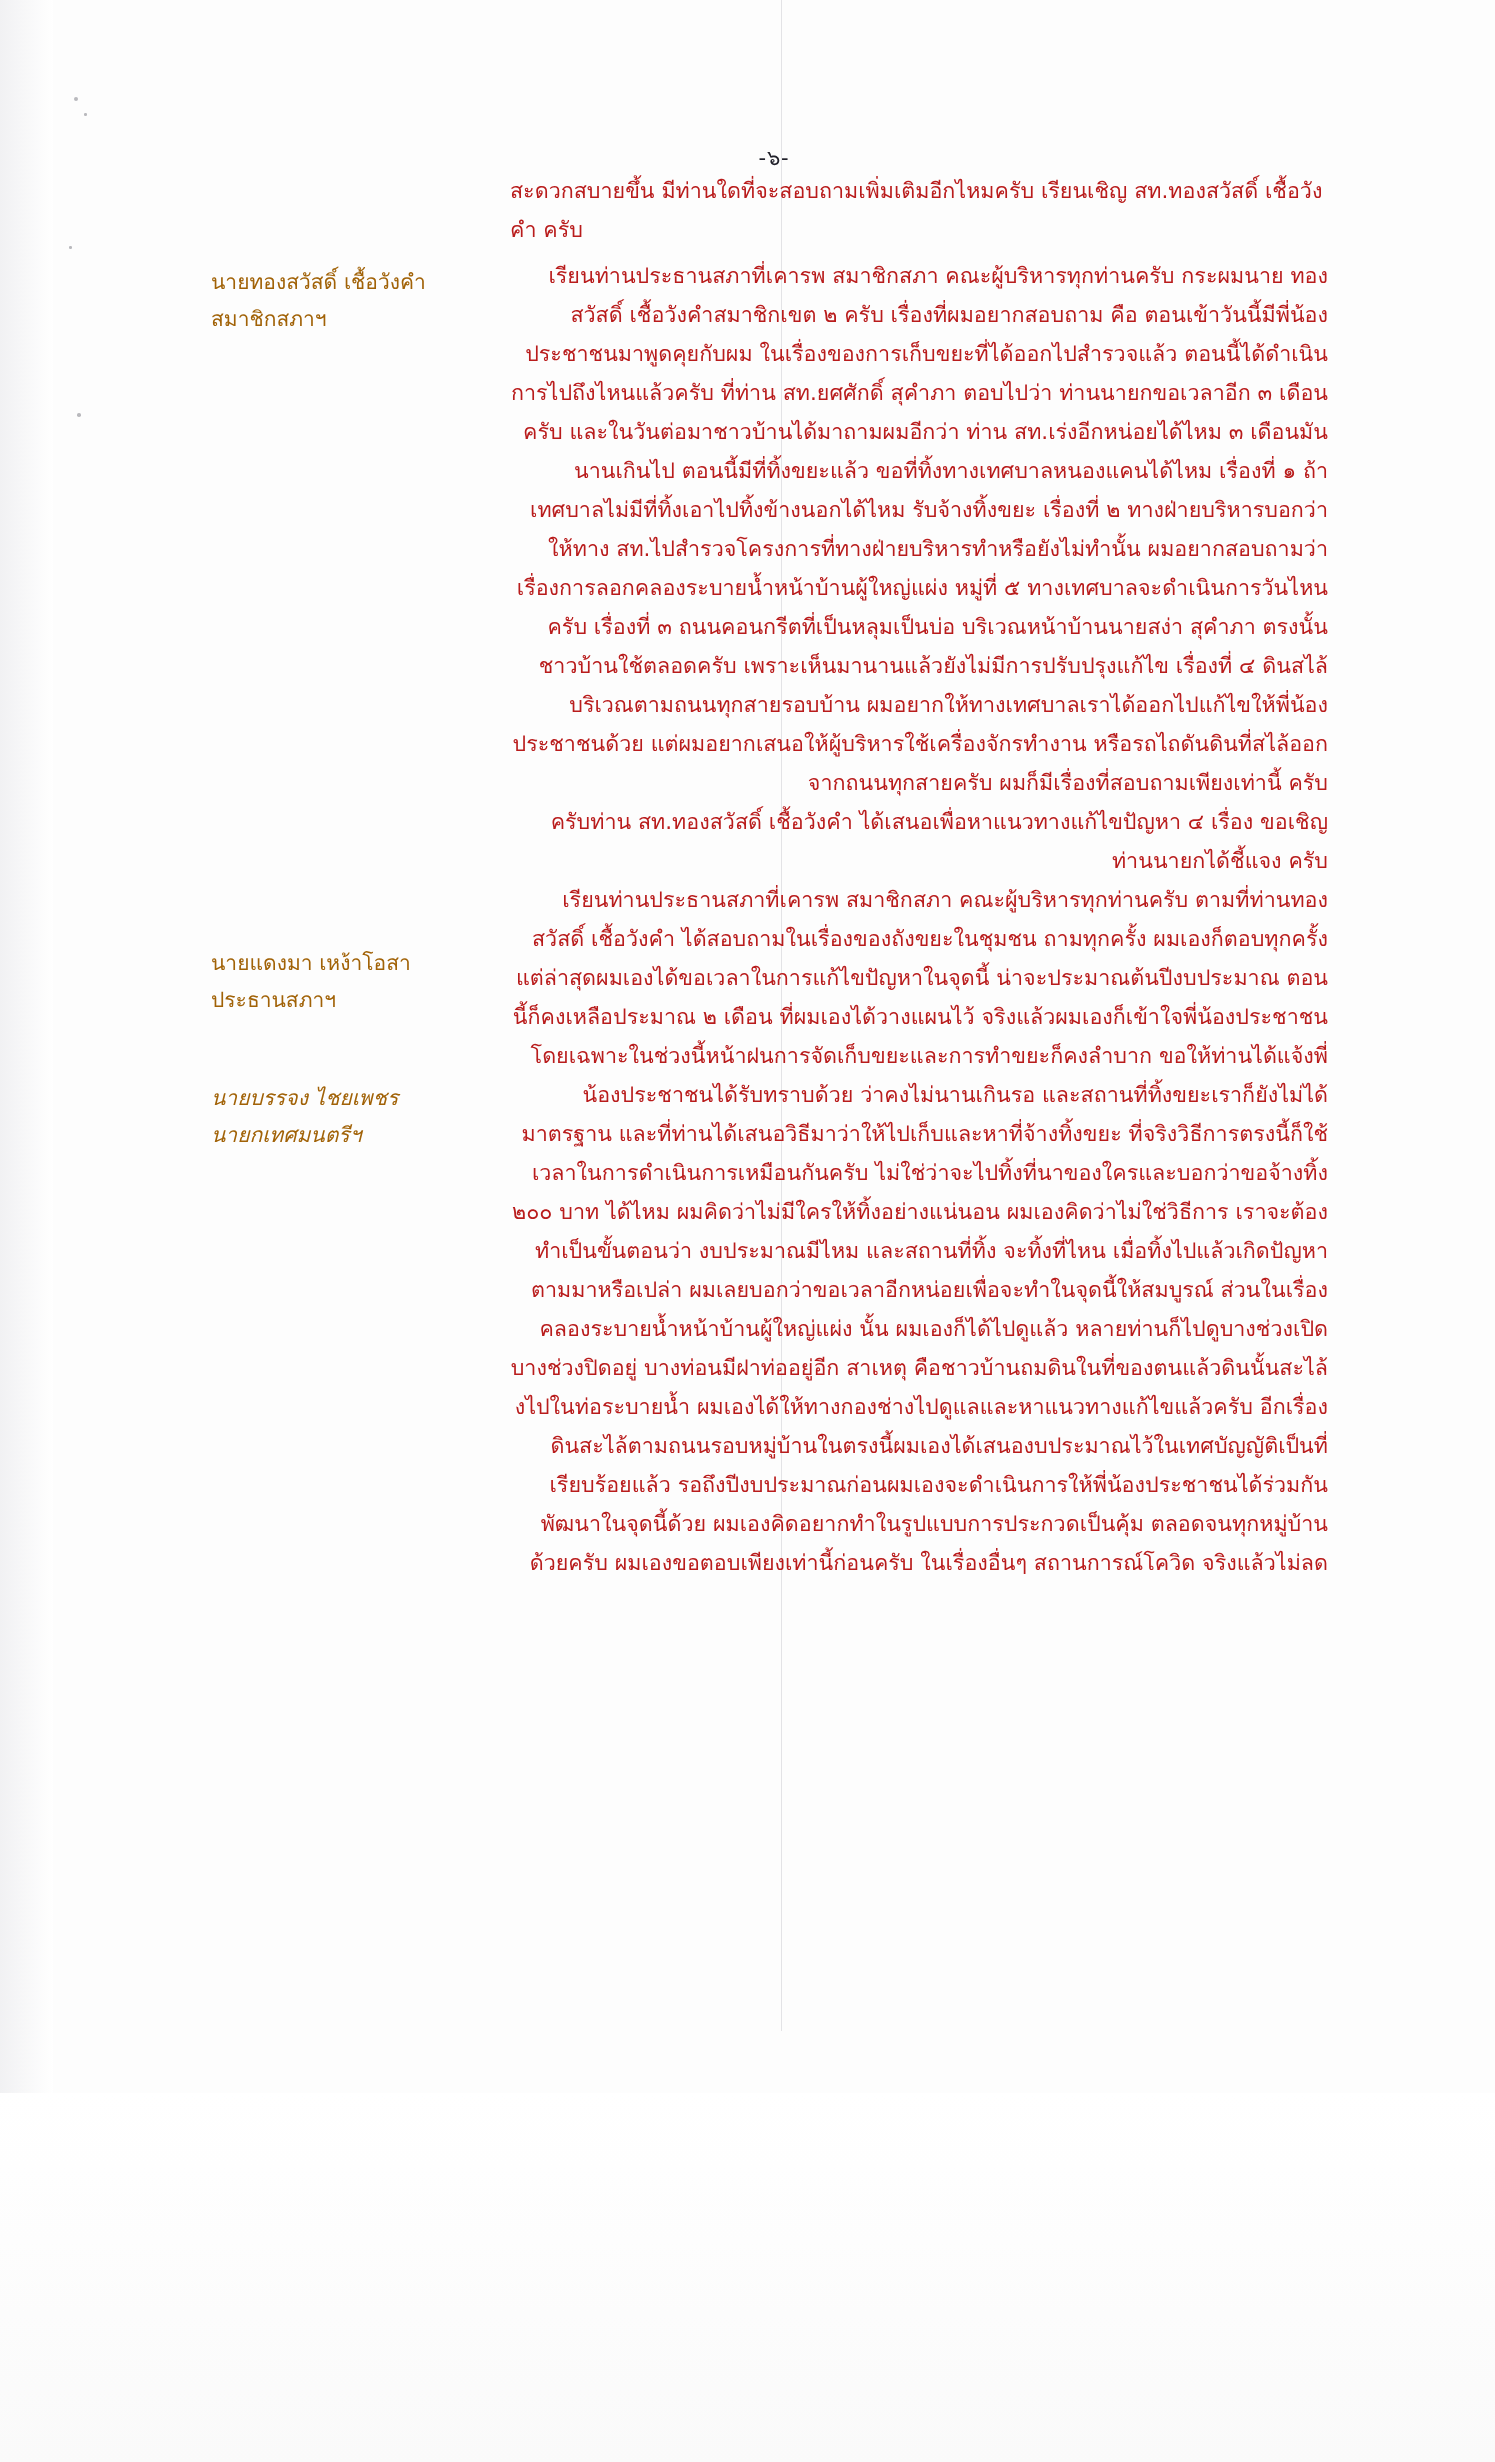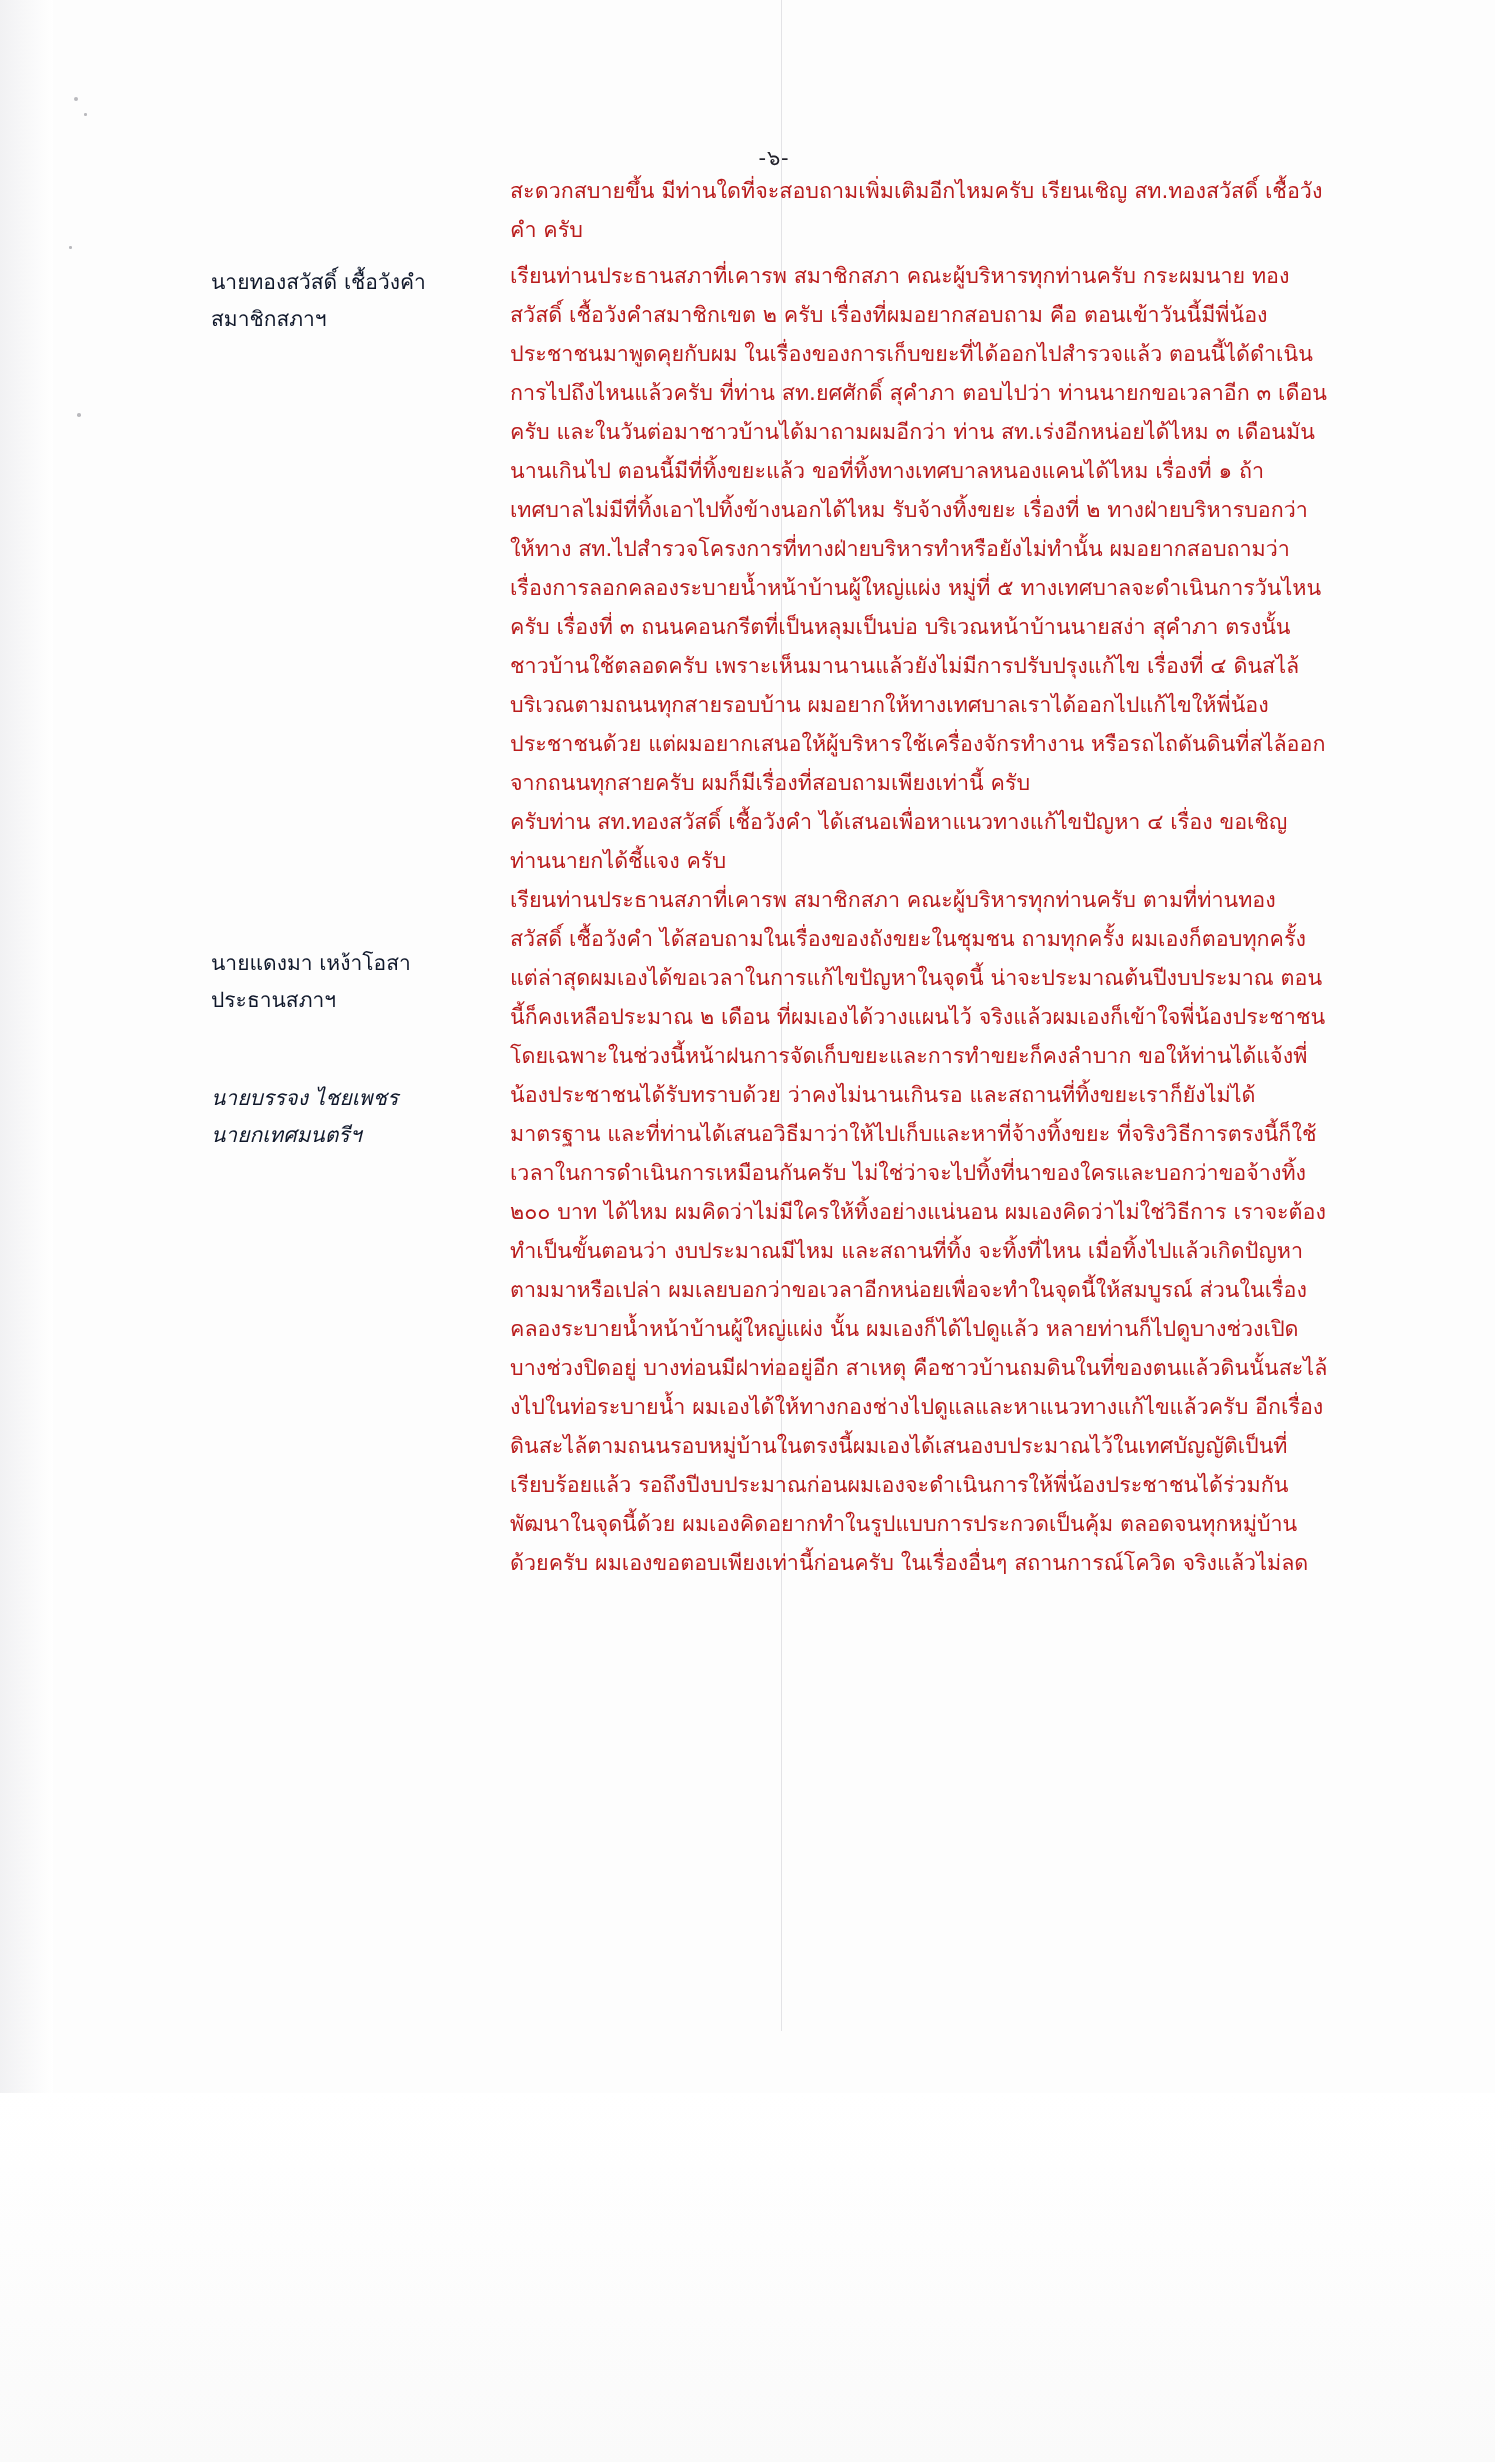--- a/index.html
+++ b/index.html
@@ -71,30 +71,30 @@
     width: 818px;
   }
   .para {
     font-size: 21.5px;
     line-height: 39px;
     text-align: left;
     color: #b91c1c;
     margin: 0 0 0 0;
     word-break: break-word;
   }
-  .para + .para { margin-top: 0px; }
+  .para + .para { margin-top: 0px; text-align: right; }
 
   
   .speaker {
     position: absolute;
     left: 211px;
     width: 299px;
     font-size: 21px;
     line-height: 37px;
-    color: #0f172a;
+    color: #a16207;
   }
   .speaker .line { display: block; }
 
   .sp-1 { top: 264px; }
   .sp-2 { top: 945px; }
   .sp-3 { top: 1080px; font-style: italic; }
 
   
   .first-para { margin-bottom: 7px; }
 

